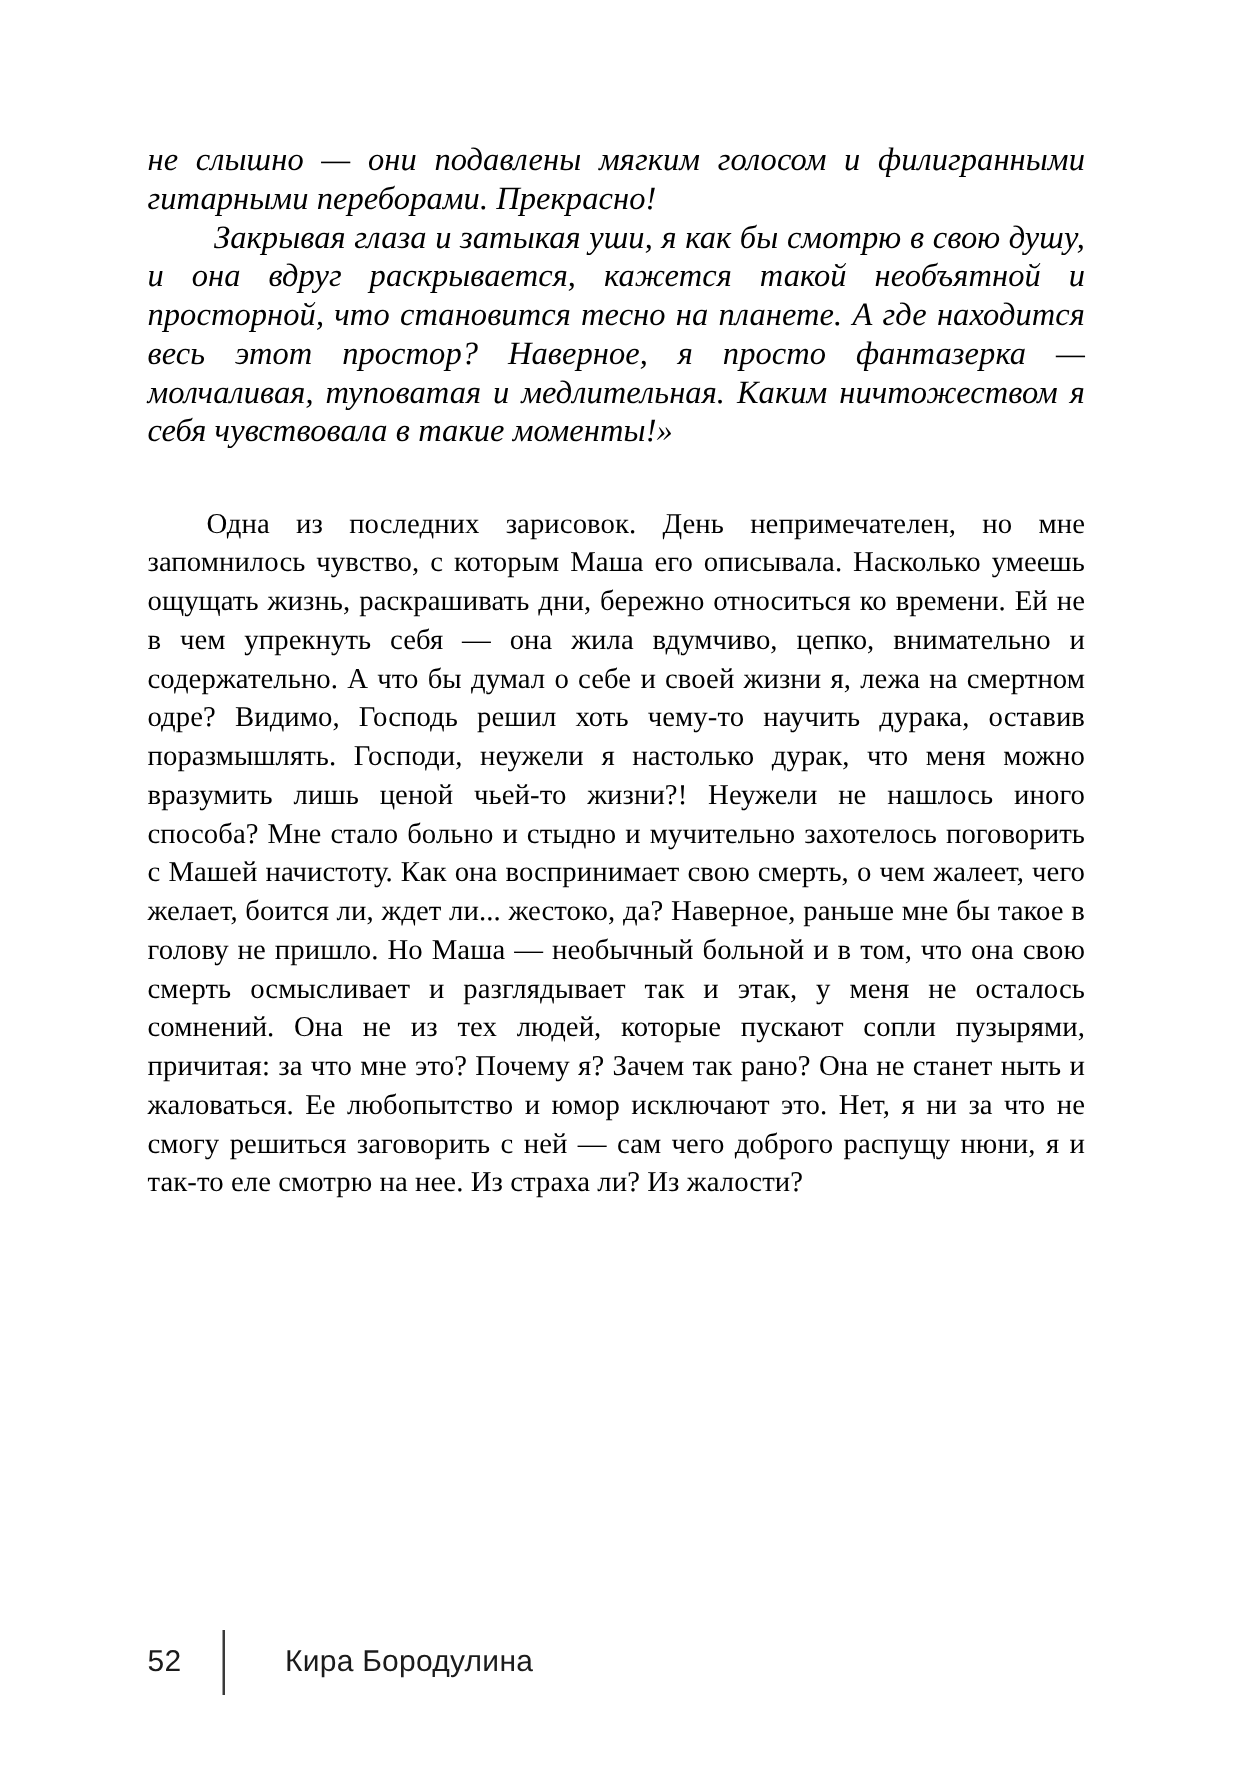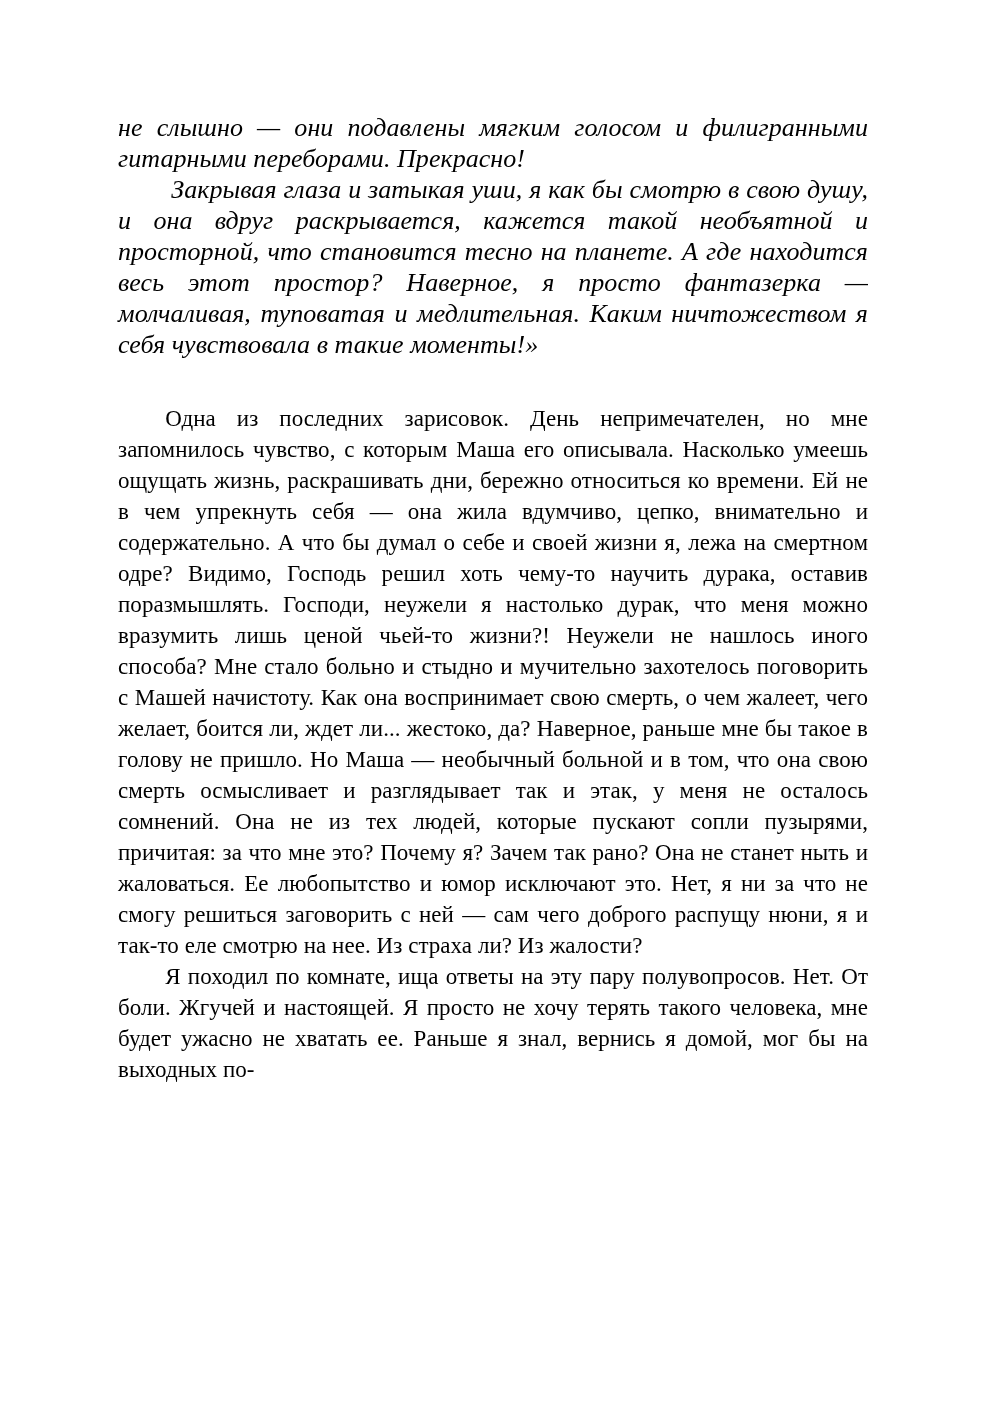--- a/index.html
+++ b/index.html
@@ -96,19 +96,23 @@
 
     <div>
       <p class="para italic">не слышно — они подавлены мягким голосом и филигранными гитарными переборами. Прекрасно!</p>
       <p class="para italic indent">Закрывая глаза и затыкая уши, я как бы смотрю в свою душу, и она вдруг раскрывается, кажется такой необъятной и просторной, что становится тесно на планете. А где находится весь этот простор? Наверное, я просто фантазерка — молчаливая, туповатая и медлительная. Каким ничтожеством я себя чувствовала в такие моменты!»</p>
     </div>
 
     <div class="block-gap"></div>
 
     <div>
       <p class="para indent">Одна из последних зарисовок. День непримечателен, но мне запомнилось чувство, с которым Маша его описывала. Насколько умеешь ощущать жизнь, раскрашивать дни, бережно относиться ко времени. Ей не в чем упрекнуть себя — она жила вдумчиво, цепко, внимательно и содержательно. А что бы думал о себе и своей жизни я, лежа на смертном одре? Видимо, Господь решил хоть чему-то научить дурака, оставив поразмышлять. Господи, неужели я настолько дурак, что меня можно вразумить лишь ценой чьей-то жизни?! Неужели не нашлось иного способа? Мне стало больно и стыдно и мучительно захотелось поговорить с Машей начистоту. Как она воспринимает свою смерть, о чем жалеет, чего желает, боится ли, ждет ли... жестоко, да? Наверное, раньше мне бы такое в голову не пришло. Но Маша — необычный больной и в том, что она свою смерть осмысливает и разглядывает так и этак, у меня не осталось сомнений. Она не из тех людей, которые пускают сопли пузырями, причитая: за что мне это? Почему я? Зачем так рано? Она не станет ныть и жаловаться. Ее любопытство и юмор исключают это. Нет, я ни за что не смогу решиться заговорить с ней — сам чего доброго распущу нюни, я и так-то еле смотрю на нее. Из страха ли? Из жалости?</p>
-      <p class="para indent">Я походил по комнате, ища ответы на эту пару полувопросов. Нет. От боли. Жгучей и настоящей. Я просто не хочу терять такого человека, мне будет ужасно не хватать ее. Раньше я знал, вернись я домой, мог бы на выходных по-</p>
     </div>
 
   </div>
 
+  <div class="footer">
+    <span class="folio">52</span>
+    <span class="footer-rule"></span>
+    <span class="running-author">Кира Бородулина</span>
+  </div>
 
 </div>
 
 </body></html>

